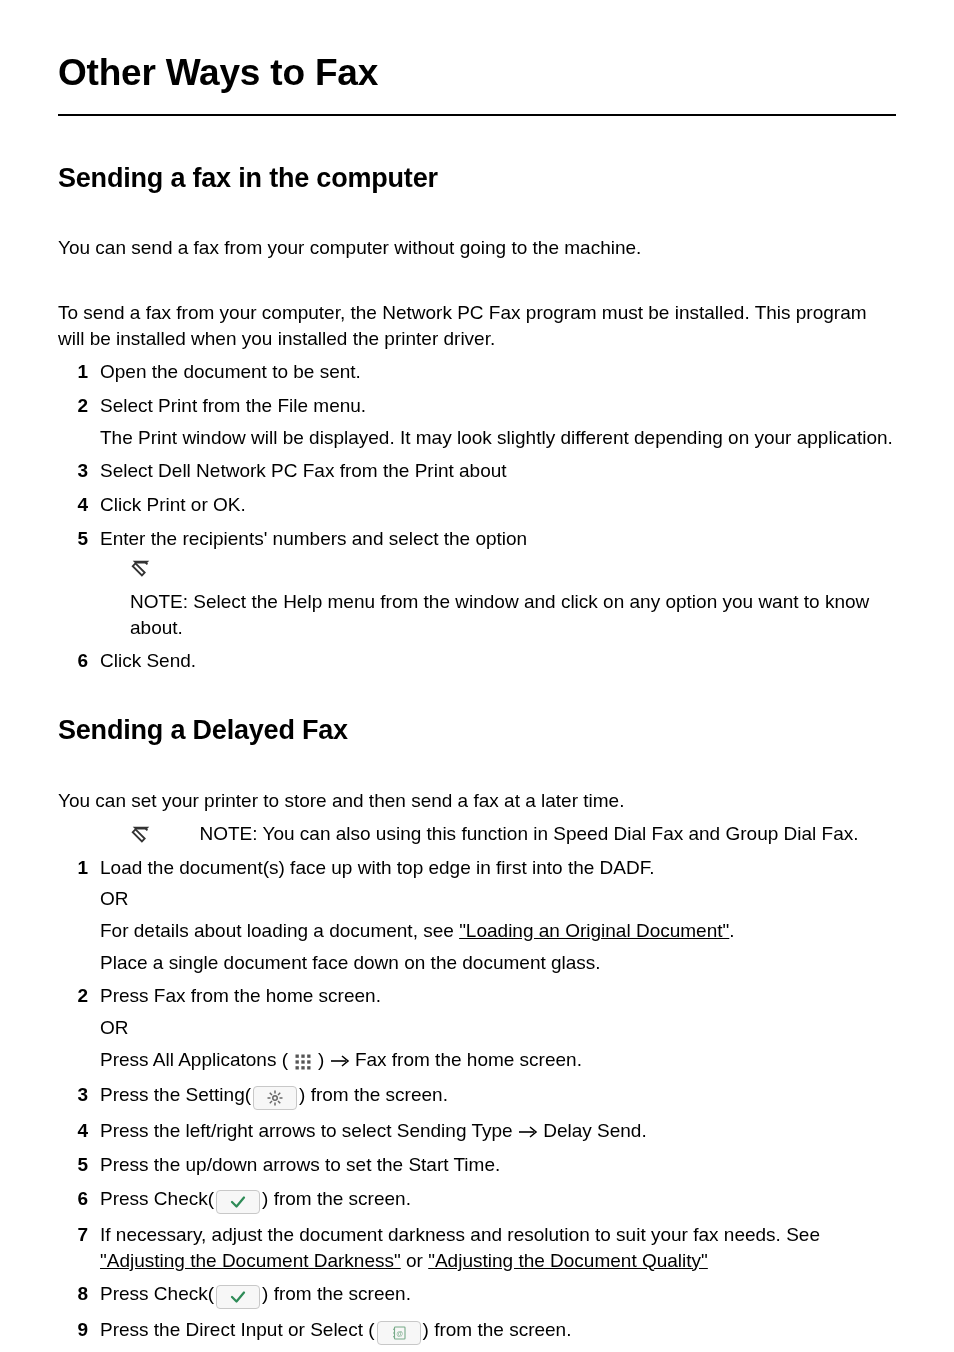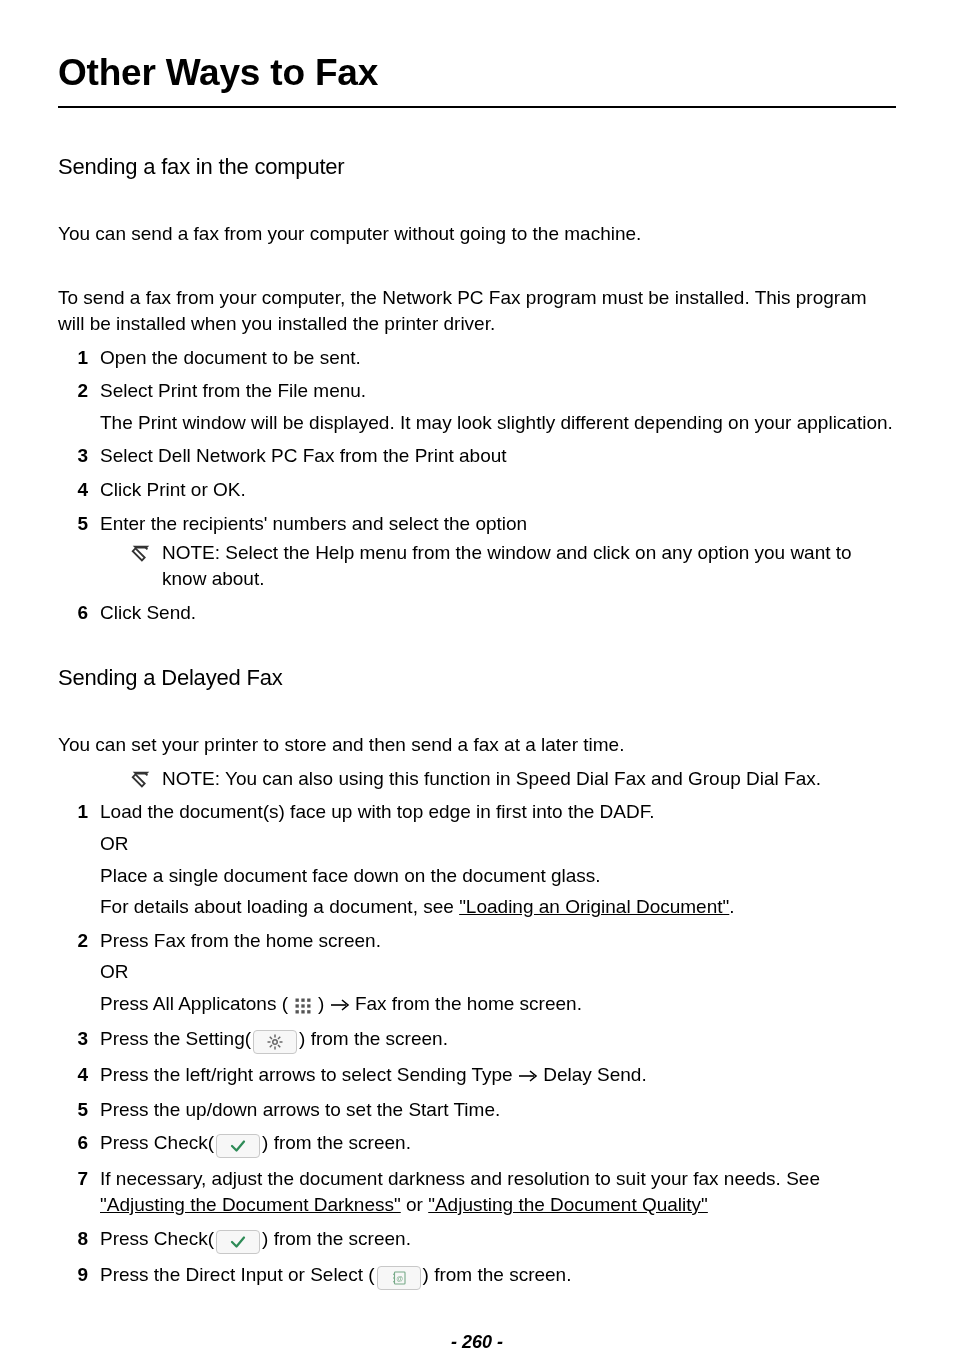--- a/index.html
+++ b/index.html
@@ -9,28 +9,28 @@
     background: #fff;
     font-family: "Segoe UI", "Helvetica Neue", Arial, sans-serif;
     color: #000;
     padding: 48px 58px 0 58px;
     font-size: 19px;
     line-height: 1.35;
   }
   .page-title {
     font-size: 37px;
     font-weight: 700;
-    padding-bottom: 8px;
+    padding-bottom: 16px;
     border-bottom: 2px solid #000;
     margin-bottom: 44px;
     letter-spacing: -0.2px;
   }
   .section-title {
-    font-size: 22px;
-    font-weight: 400;
+    font-size: 27px;
+    font-weight: 700;
     margin-bottom: 12px;
     letter-spacing: -0.2px;
   }
   .section-title.gap-top { margin-top: 38px; }
   .para { margin-bottom: 8px; margin-top: 39px; }
   .list { list-style: none; padding-left: 42px; }
   .list > li { position: relative; margin-bottom: 8px; }
   .list > li > .num {
     position: absolute;
     left: -42px; top: 0;
@@ -40,21 +40,21 @@
   }
   .step-body { }
   .step-body > p { margin-top: 6px; }
   .note-wrap {
     display: flex;
     align-items: flex-start;
     gap: 10px;
     margin-top: 4px;
     padding-left: 0;
   }
-  .note-wrap.inset { padding-left: 30px; }
+  .note-wrap.inset { padding-left: 30px; flex-direction: column; }
   .note-icon {
     flex: 0 0 auto;
     width: 22px; height: 22px;
     display: inline-flex;
     align-items: center;
     justify-content: center;
     margin-top: 2px;
   }
   .note-icon svg { width: 22px; height: 22px; }
   .note-text { flex: 1; }
@@ -151,43 +151,43 @@
   <li>
     <span class="num">6</span>
     <div class="step-body">Click Send.</div>
   </li>
 </ol>
 
 <h2 class="section-title gap-top">Sending a Delayed Fax</h2>
 
 <p class="para">You can set your printer to store and then send a fax at a later time.</p>
 
-<div class="note-wrap" style="padding-left:72px; margin-bottom:8px;">
+<div class="note-wrap" style="padding-left:72px; margin-bottom:8px;text-align:center;">
   <span class="note-icon">
     <svg viewBox="0 0 24 24">
         <path d="M3 4h18l-3 3H6z" fill="#333"></path>
         <path d="M6 7l10 10-3 3L3 10z" fill="none" stroke="#333" stroke-width="2"></path>
         <path d="M16 5l3 3" stroke="#333" stroke-width="2"></path>
       </svg>
   </span>
   <div class="note-text">
     <b>NOTE:</b><span> You can also using this function in </span><b>Speed Dial Fax</b><span> and </span><b>Group Dial Fax</b><span>.</span>
   </div>
 </div>
 
 <ol class="list">
   <li>
     <span class="num">1</span>
     <div class="step-body">
       <span>Load the document(s) face up with top edge in first into the DADF.</span>
       <p>OR</p>
-      <p>Place a single document face down on the document glass.</p>
       <p>
         <span>For details about loading a document, see </span><span class="link">"Loading an Original Document"</span><span>.</span>
       </p>
+      <p>Place a single document face down on the document glass.</p>
     </div>
   </li>
   <li>
     <span class="num">2</span>
     <div class="step-body">
       <span>Press </span><b>Fax</b><span> from the home screen.</span>
       <p>OR</p>
       <p>
         <span>Press </span><b>All Applicatons</b><span> (</span><span class="inline-icon plain">
           <svg viewBox="0 0 24 24">

